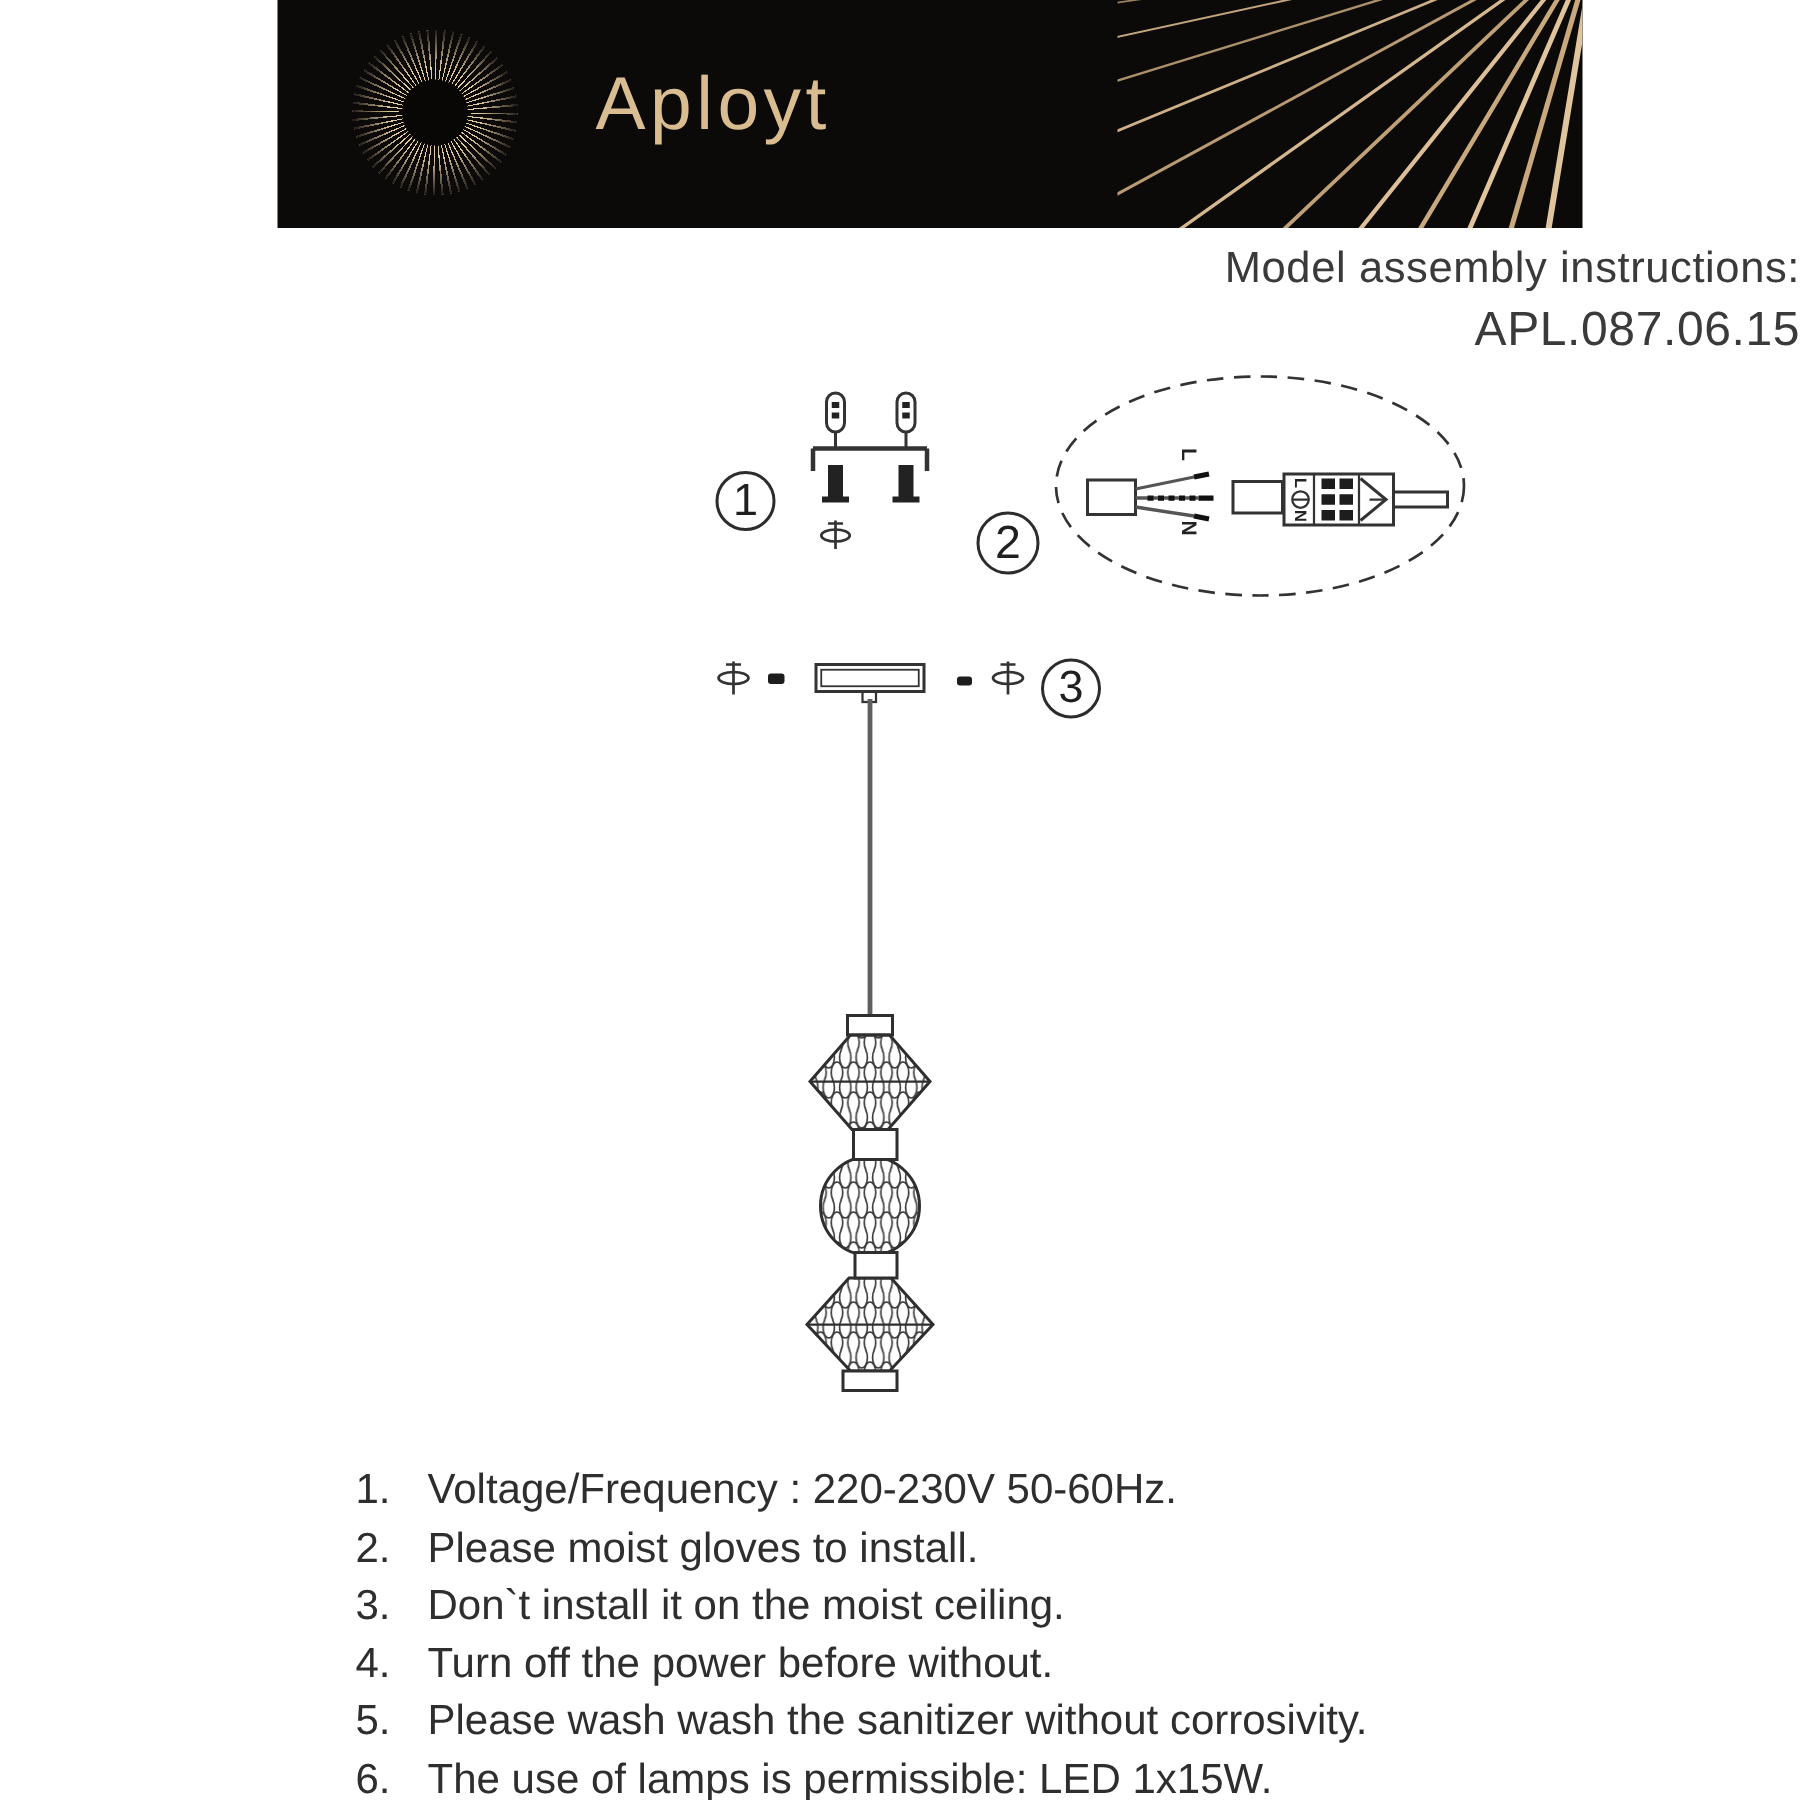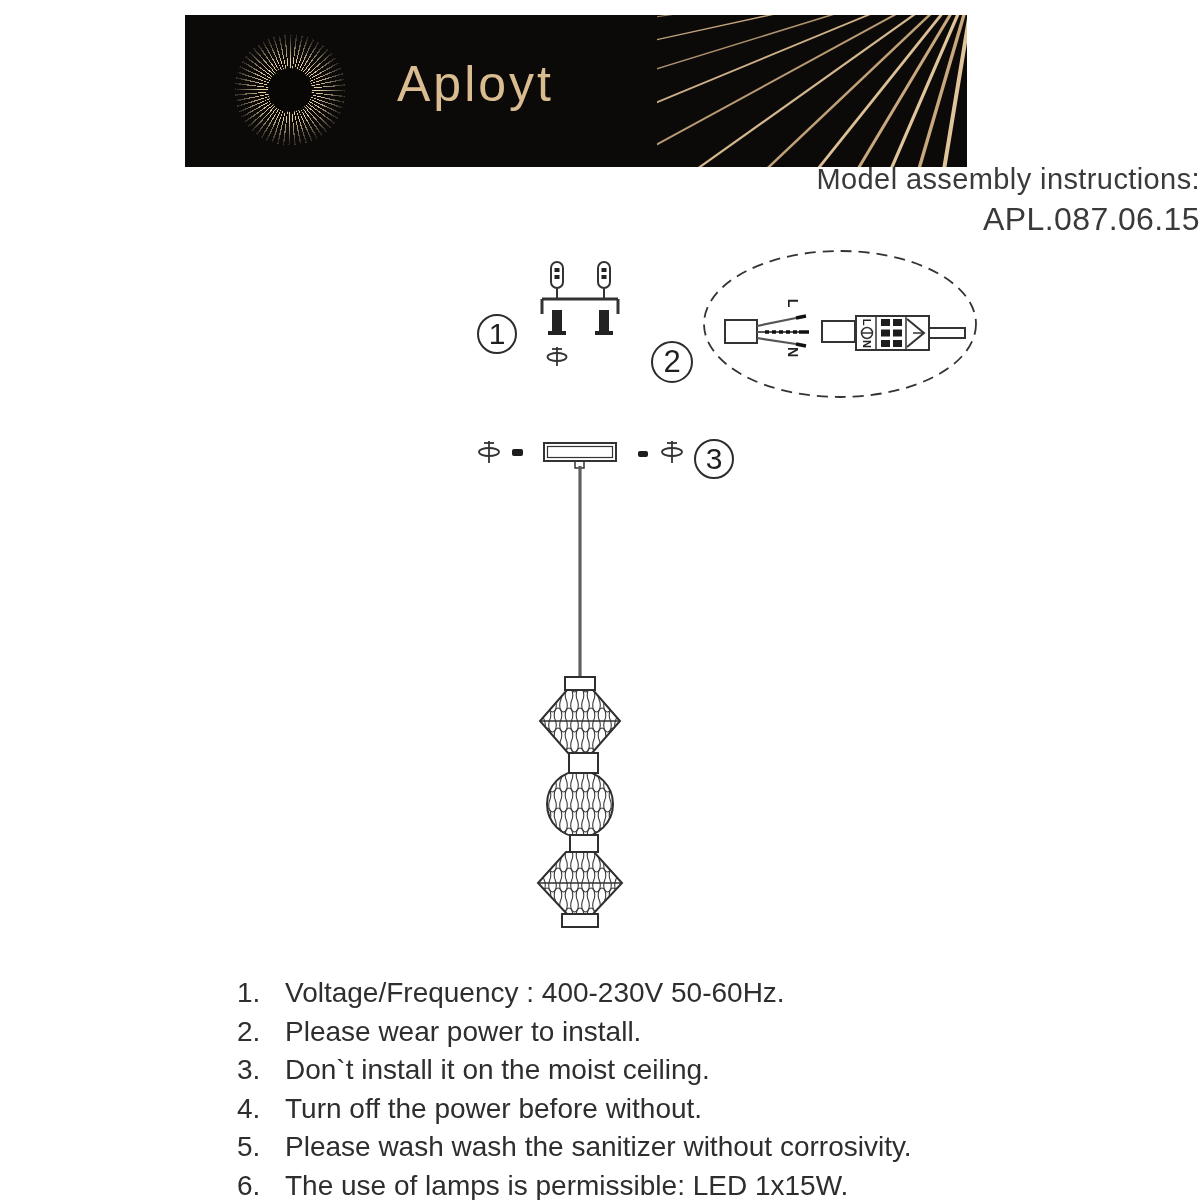--- a/index.html
+++ b/index.html
@@ -2,22 +2,22 @@
 <html><head>
 <meta charset="utf-8">
 <style>
   html,body{margin:0;padding:0;}
   body{
     width:1200px;height:1200px;background:#ffffff;position:relative;
     font-family:"Liberation Sans", sans-serif;color:#303030;overflow:hidden;
   }
   
   .banner{
-    position:absolute;left:185px;top:0;width:782px;height:152px;
-    background:#0c0a09;overflow:hidden;margin-top:15px;
+    position:absolute;left:185px;top:0;width:870px;height:152px;
+    background:#0c0a09;overflow:hidden;
   }
   .sunburst{
     position:absolute;left:50px;top:20px;width:110px;height:110px;border-radius:50%;
     background:repeating-conic-gradient(#e3cba1 0deg 1.6deg, rgba(0,0,0,0) 1.6deg 6deg);
   }
   .sunburst-fade{
     position:absolute;left:50px;top:20px;width:110px;height:110px;border-radius:50%;
     background:radial-gradient(circle, rgba(12,10,9,0) 38%, #0c0a09 74%);
   }
   .sunburst-core{
@@ -208,25 +208,25 @@
     <line x1="13" y1="423" x2="97" y2="423" stroke-width="1.5"></line>
     <rect x="44" y="293" width="29" height="20" fill="#fff"></rect>
     <rect x="45" y="375" width="28" height="17" fill="#fff"></rect>
     <rect x="37" y="454" width="36" height="13" fill="#fff"></rect>
   </g>
 </svg>
 
 <div class="instructions">
   <div class="inst-row">
     <span class="inst-num">1.</span>
-    <span class="inst-text">Voltage/Frequency : 400-230V 50-60Hz.</span>
+    <span class="inst-text">Voltage/Frequency : 220-230V 50-60Hz.</span>
   </div>
   <div class="inst-row">
     <span class="inst-num">2.</span>
-    <span class="inst-text">Please wear power to install.</span>
+    <span class="inst-text">Please moist gloves to install.</span>
   </div>
   <div class="inst-row">
     <span class="inst-num">3.</span>
     <span class="inst-text">Don`t install it on the moist ceiling.</span>
   </div>
   <div class="inst-row">
     <span class="inst-num">4.</span>
     <span class="inst-text">Turn off the power before without.</span>
   </div>
   <div class="inst-row">

